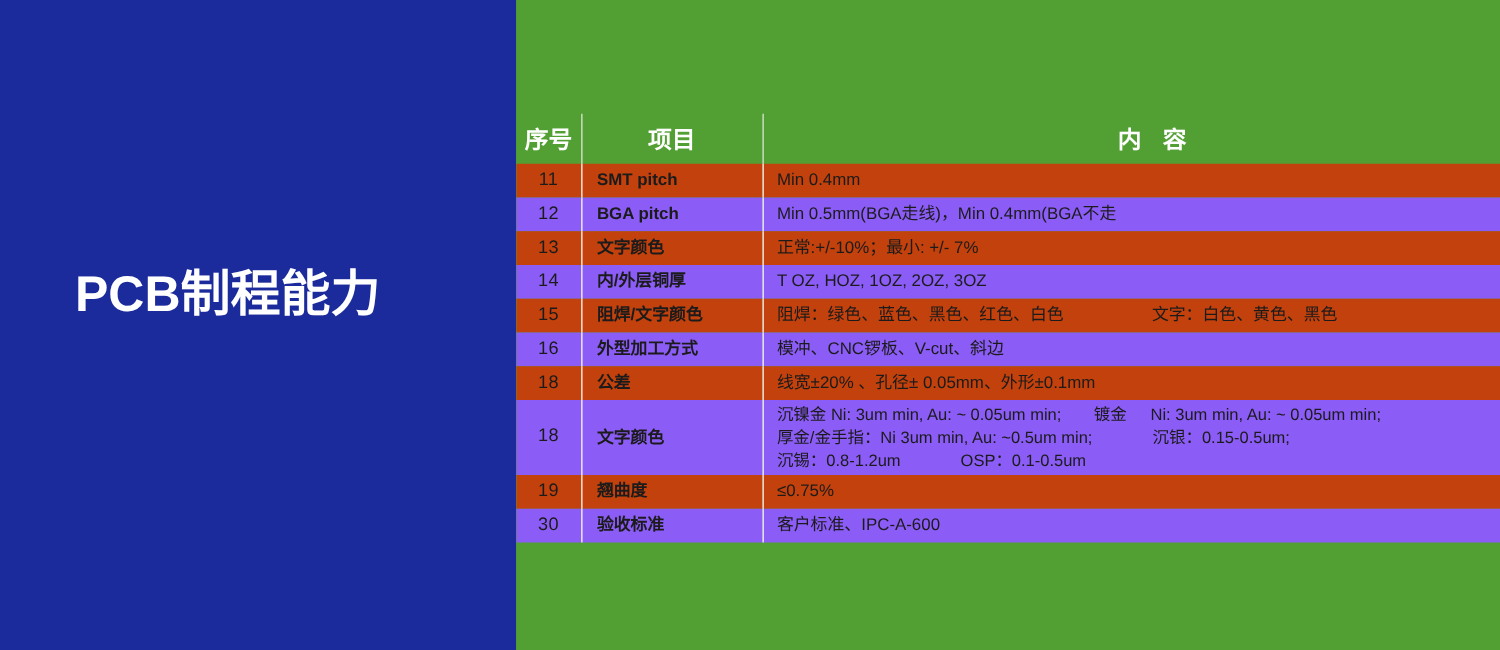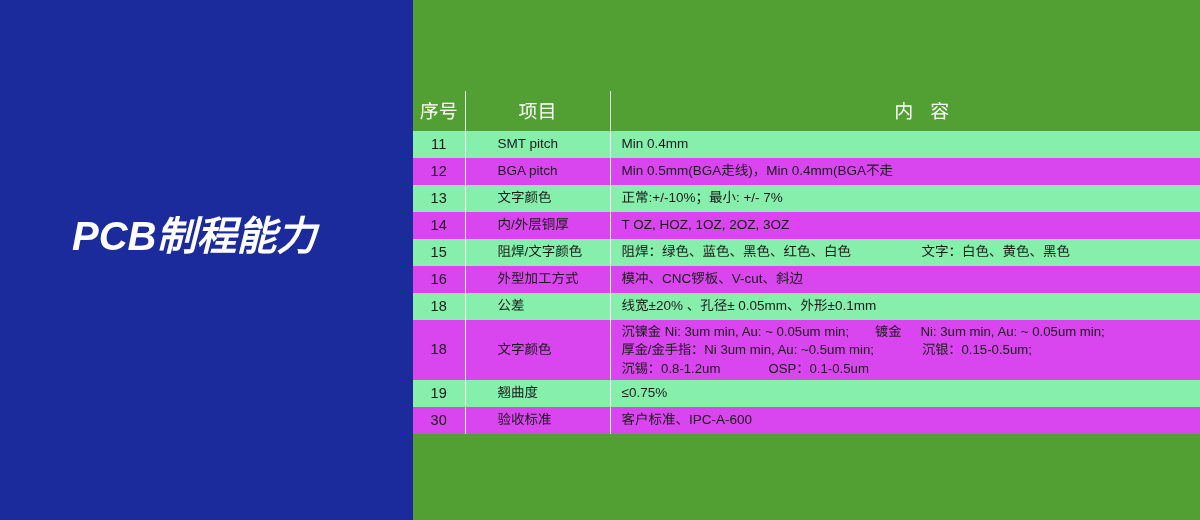--- a/index.html
+++ b/index.html
@@ -26,24 +26,23 @@
   .left-panel {
     position: relative;
     width: 413px;
     height: 520px;
     background: #1c2b9b;
     flex: 0 0 413px;
     box-sizing: border-box;
   }
   .left-inner {
     position: absolute;
-    left: 72px;
+    left: 60px;
     top: 214px;
     width: 330px;
-    font-style: italic;
   }
   .title-cn {
     font-size: 40px;
     font-weight: bold;
     color: #ffffff;
     line-height: 1.12;
     letter-spacing: 0px;
     white-space: nowrap;
     margin: 0;
   }
@@ -83,21 +82,21 @@
   }
 
   table.spec col.c-no    { width: 52px; }
   table.spec col.c-item  { width: 145px; }
   table.spec col.c-body  { width: 623px; }
 
   table.spec thead th {
     background: #52a033;
     color: #ffffff;
     font-size: 19px;
-    font-weight: normal;
+    font-weight: bold;
     height: 37px;
     padding: 0 0 3px 0;
     vertical-align: middle;
     border: none;
   }
   table.spec thead th.h-no,
   table.spec thead th.h-item {
     border-right: 1px solid #dfe9da;
     text-align: center;
   }
@@ -114,34 +113,35 @@
     padding: 0;
     line-height: 1.34;
   }
   table.spec tbody td.c-no {
     text-align: center;
     font-size: 14.5px;
     letter-spacing: 0.2px;
   }
   table.spec tbody td.c-item {
     text-align: left;
-    padding-left: 32px;
+    padding-left: 12px;
     font-size: 13.5px;
     white-space: nowrap;
+    font-weight: bold;
   }
   table.spec tbody td.c-body {
     text-align: left;
     padding-left: 11px;
     font-size: 13.5px;
     white-space: nowrap;
     border-right: none;
   }
 
-  table.spec tbody tr.odd  td { background: #d946ef; }
-  table.spec tbody tr.even td { background: #86efac; }
+  table.spec tbody tr.odd  td { background: #8b5cf6; }
+  table.spec tbody tr.even td { background: #c2410c; }
 
   table.spec tbody tr td { height: 27px; }
   table.spec tbody tr.tall td { height: 60px; }
 
   
   .r15-flex { display: flex; align-items: center; }
   .r15-a { flex: 0 0 300px; }
   .r15-b { flex: 0 0 auto; }
 
   

